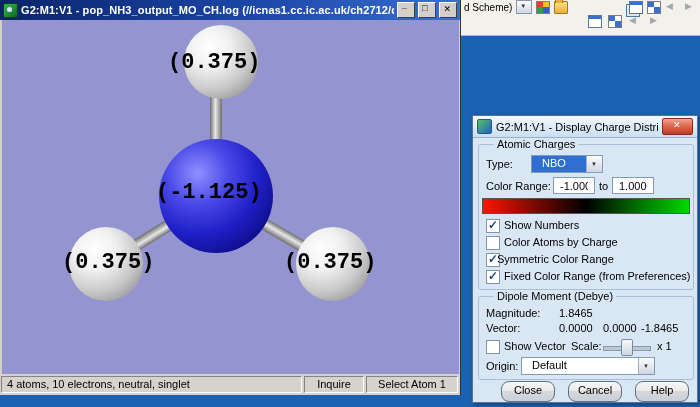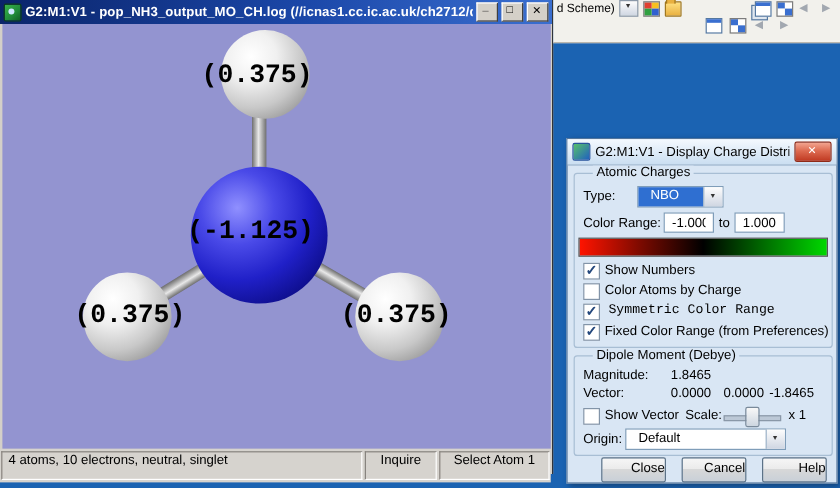--- a/index.html
+++ b/index.html
@@ -30,21 +30,21 @@
   .atom-h-top{left:182px;top:5px;}
   .atom-h-left{left:67px;top:207px;}
   .atom-h-right{left:294px;top:207px;}
 
   .mol-label{position:absolute;z-index:3;font-family:"Liberation Mono",monospace;font-size:22px;font-weight:bold;color:#000;white-space:nowrap;}
   .lbl-top{left:166px;top:30px;}
   .lbl-n{left:154px;top:160px;}
   .lbl-left{left:60px;top:230px;}
   .lbl-right{left:282px;top:230px;}
 
-  .status-bar{position:absolute;left:0;top:374px;width:459px;height:28px;background:#d6d3ce;display:flex;align-items:stretch;font-size:11px;color:#000;}
+  .status-bar{position:absolute;left:0;top:374px;width:459px;height:21px;background:#d6d3ce;display:flex;align-items:stretch;font-size:11px;color:#000;}
   .status-cell{border:1px solid;border-color:#87837e #ffffff #ffffff #87837e;margin:2px 1px;padding:1px 5px 0 5px;white-space:nowrap;overflow:hidden;}
   .status-info{flex:1;}
   .status-mode{width:48px;text-align:center;}
   .status-sel{width:80px;text-align:center;}
 
   
   .top-toolbar{position:absolute;left:461px;top:0;width:239px;height:36px;background:#f2f1ec;border-bottom:1px solid #b9b6ae;box-sizing:border-box;}
   .tb-row{display:flex;align-items:center;height:14px;padding:0 3px;gap:4px;}
   .tb-row2{justify-content:flex-end;padding-right:38px;gap:6px;}
   .scheme-text{font-size:10px;color:#000;white-space:nowrap;}
@@ -92,21 +92,21 @@
 
   .gradient-bar{position:absolute;left:9px;top:82px;width:206px;height:14px;border:1px solid #555;}
 
   .cb{position:absolute;width:12px;height:12px;background:#fff;border:1px solid #8294a8;box-sizing:content-box;}
   .cb.checked::after{content:"\2713";position:absolute;left:1px;top:-2px;font-size:12px;font-weight:bold;color:#23477c;}
   .cb-label{position:absolute;white-space:nowrap;}
 
   .slider-track{position:absolute;height:3px;background:#bcc8d6;border:1px solid #8a98a8;}
   .slider-thumb{position:absolute;width:10px;height:15px;background:linear-gradient(#f8f8f8,#cdd6e0);border:1px solid #7a8a9a;border-radius:2px;}
 
-  .btn{position:absolute;width:52px;height:19px;border:1px solid #5c7287;border-radius:2px;background:linear-gradient(#f6f6f6,#ebebeb 45%,#d8d8d8 46%,#c9d0d8);font-size:11px;text-align:right;line-height:17px;}
+  .btn{position:absolute;width:52px;height:19px;border:1px solid #5c7287;border-radius:8px;background:linear-gradient(#f6f6f6,#ebebeb 45%,#d8d8d8 46%,#c9d0d8);font-size:11px;text-align:center;line-height:17px;}
 </style>
 </head>
 <body>
 
 <div id="screen">
 
   <div class="main-window">
     <div class="main-titlebar">
       <span class="app-icon"></span>
       <span class="main-title">G2:M1:V1 - pop_NH3_output_MO_CH.log (//icnas1.cc.ic.ac.uk/ch2712/downloads/impe</span>
@@ -184,21 +184,21 @@
     <div>
       <span class="cb checked" style="left:13px;top:103px;"></span>
       <span class="cb-label" style="left:31px;top:103px;">Show Numbers</span>
     </div>
     <div>
       <span class="cb" style="left:13px;top:120px;"></span>
       <span class="cb-label" style="left:31px;top:120px;">Color Atoms by Charge</span>
     </div>
     <div>
       <span class="cb checked" style="left:13px;top:137px;"></span>
-      <span class="cb-label" style="left:34px;top:137px;font-family:Liberation Mono, monospace;">Symmetric Color Range</span>
+      <span class="cb-label" style="left:24px;top:137px;">Symmetric Color Range</span>
     </div>
     <div>
       <span class="cb checked" style="left:13px;top:154px;"></span>
       <span class="cb-label" style="left:31px;top:154px;">Fixed Color Range (from Preferences)</span>
     </div>
 
     <div class="group" style="left:5px;top:180px;width:214px;height:82px;"></div>
     <span class="group-label" style="left:9px;top:174px;">Dipole Moment (Debye)</span>
 
     <span class="dlabel" style="left:13px;top:191px;">Magnitude:</span>

